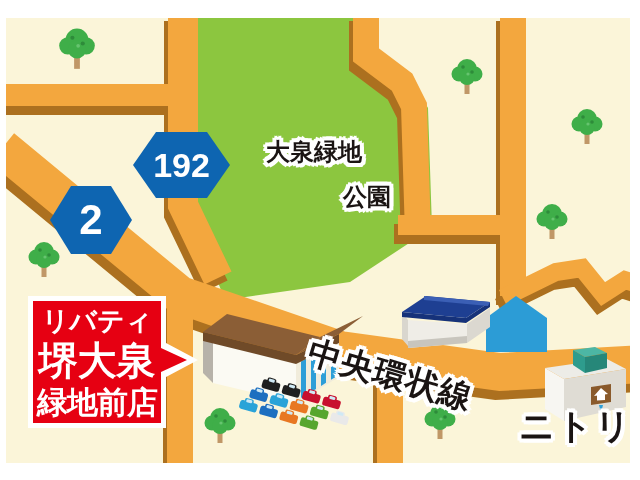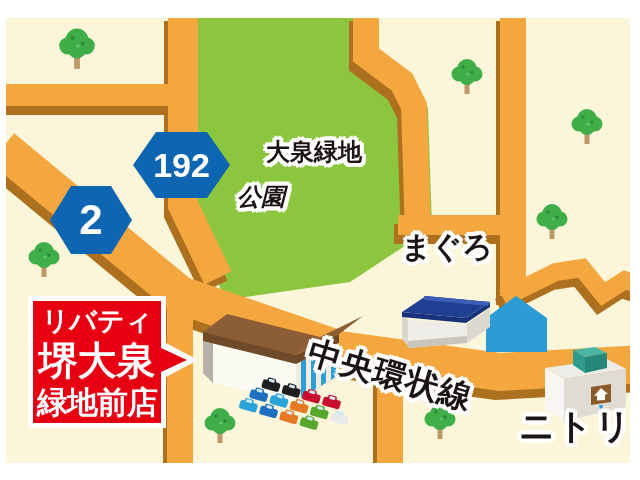--- a/index.html
+++ b/index.html
@@ -11,21 +11,21 @@
   .lbl{
     position:absolute;font-weight:900;color:#1a1413;white-space:nowrap;
   }
   .outl{
     text-shadow:
       3px 0 0 #fff,-3px 0 0 #fff,0 3px 0 #fff,0 -3px 0 #fff,
       2.2px 2.2px 0 #fff,-2.2px 2.2px 0 #fff,2.2px -2.2px 0 #fff,-2.2px -2.2px 0 #fff,
       4px 2px 0 #fff,-4px 2px 0 #fff,4px -2px 0 #fff,-4px -2px 0 #fff,
       2px 4px 0 #fff,-2px 4px 0 #fff,2px -4px 0 #fff,-2px -4px 0 #fff;
   }
-  .center{text-align:left;font-style:italic;}
+  .center{text-align:right;}
   .park-label{left:237px;top:129px;width:154px;font-size:24px;line-height:45px;text-align:center;}
   .maguro-label{left:389px;top:231px;width:116px;font-size:30px;line-height:31px;text-align:center;}
   .road-label{left:315px;top:330px;font-size:33px;letter-spacing:1px;transform:rotate(16.5deg);transform-origin:left top;}
   .nitori-label{left:519px;top:403px;font-size:35px;letter-spacing:2px;}
   .sign-label{display:flex;align-items:center;justify-content:center;color:#fff;}
   .sign-192{left:133px;top:132px;width:97px;height:66px;font-size:34px;}
   .sign-2{left:50px;top:186px;width:82px;height:68px;font-size:42px;}
   .callout-text{left:33px;top:304px;width:128px;text-align:center;color:#fff;}
   .callout-text .l1{font-size:27px;line-height:35px;font-weight:900;}
   .callout-text .l2{font-size:39px;line-height:43px;font-weight:900;}
@@ -173,21 +173,20 @@
 
 <div class="lbl outl park-label">
   <div>大泉緑地</div>
   <div class="center">公園</div>
 </div>
 
 <div class="lbl sign-label sign-192">192</div>
 <div class="lbl sign-label sign-2">2</div>
 
 <div class="lbl outl maguro-label">
-  <div>まぐろ</div>
 </div>
 
 <div class="lbl outl road-label">中央環状線</div>
 
 <div class="lbl outl nitori-label">ニトリ</div>
 
 <div class="lbl callout-text">
   <div class="l1">リバティ</div>
   <div class="l2">堺大泉</div>
   <div class="l3">緑地前店</div>

